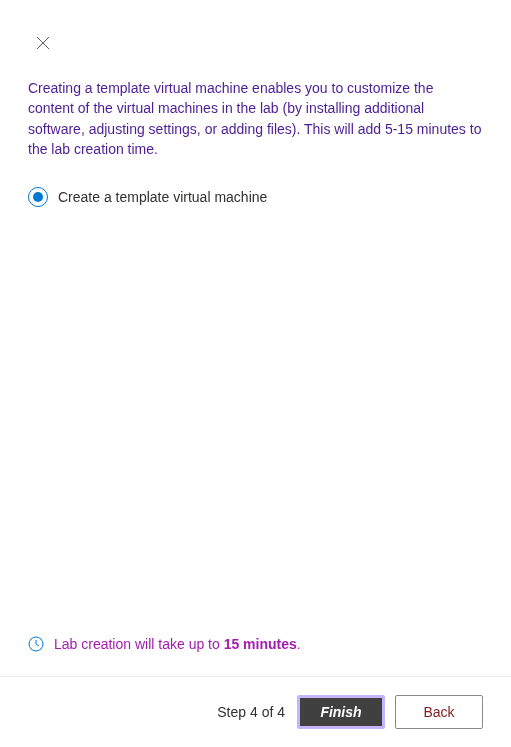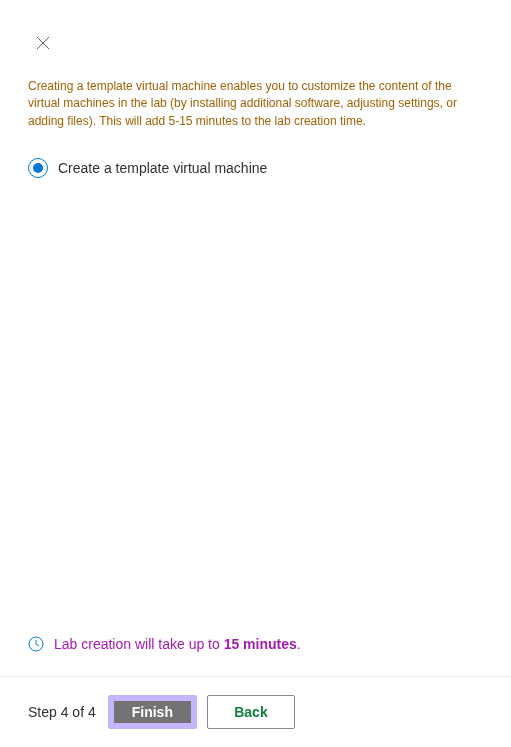--- a/index.html
+++ b/index.html
@@ -32,23 +32,23 @@
       padding: 8px;
       margin-top: 4px;
       color: #605e5c;
       display: flex;
       align-items: center;
       justify-content: center;
     }
     .close-btn svg { width: 14px; height: 14px; }
     .description {
       padding: 20px 28px 0 28px;
-      font-size: 12px;
+      font-size: 14px;
       line-height: 1.45;
-      color: #a16207;
+      color: #4c1d95;
     }
     .options {
       padding: 28px 28px 0 28px;
       display: flex;
       flex-direction: column;
       gap: 18px;
     }
     .radio-option {
       display: flex;
       align-items: center;
@@ -91,21 +91,21 @@
       width: 16px;
       height: 16px;
       flex-shrink: 0;
     }
     .info-text strong { font-weight: 700; }
     .footer {
       border-top: 1px solid #edebe9;
       padding: 18px 28px;
       display: flex;
       align-items: center;
-      justify-content: flex-start;
+      justify-content: flex-end;
       gap: 12px;
     }
     .step-text {
       font-size: 14px;
       color: #323130;
     }
     .footer-buttons {
       display: flex;
       gap: 10px;
     }
@@ -113,29 +113,30 @@
       min-width: 88px;
       height: 34px;
       padding: 0 18px;
       font-size: 14px;
       font-weight: 600;
       border-radius: 2px;
       cursor: pointer;
       font-family: inherit;
     }
     .btn-primary {
-      background: #737373;
+      background: #404040;
       color: #ffffff;
-      border: 6px solid #c4b5fd;
+      border: 3px solid #c4b5fd;
+      font-style: italic;
     }
     .btn-secondary {
       background: #ffffff;
-      color: #15803d;
+      color: #7f1d1d;
       border: 1px solid #8a8886;
-      font-weight: 700;
+      font-weight: 400;
     }
   </style>
 </head>
 <body>
 
 <div class="header">
   <button class="close-btn">
     <svg viewBox="0 0 14 14" fill="none" stroke="currentColor" stroke-width="1">
       <line x1="1" y1="1" x2="13" y2="13"></line>
       <line x1="13" y1="1" x2="1" y2="13"></line>

